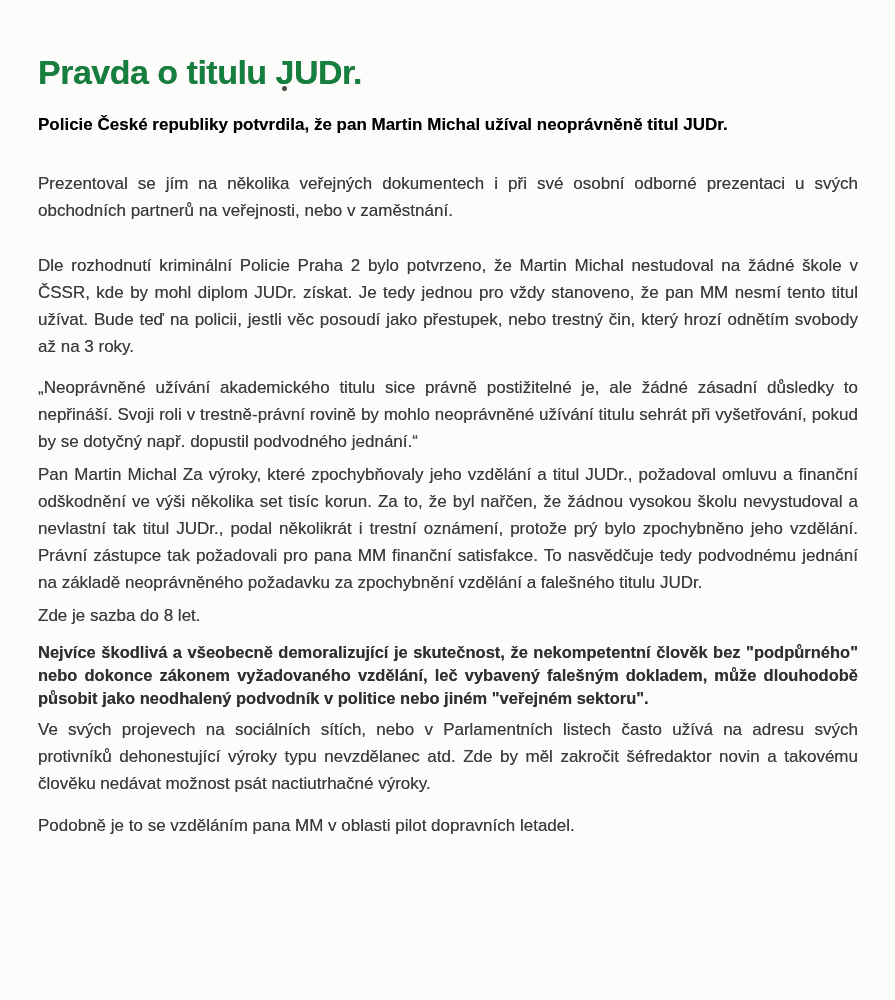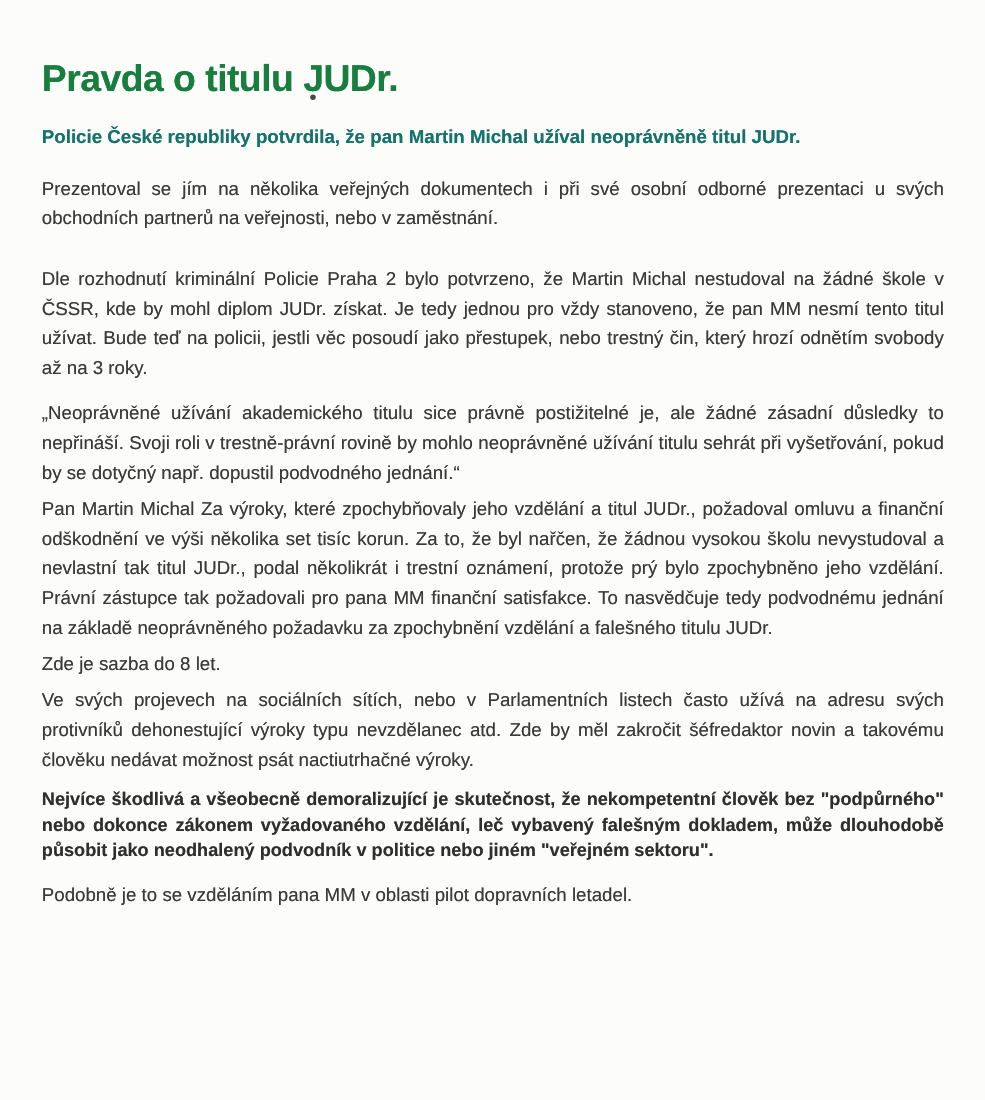--- a/index.html
+++ b/index.html
@@ -44,24 +44,24 @@
     margin: 0;
     font-size: 17px;
     line-height: 27px;
     color: #3a3a3a;
   }
   p.lead {
     margin-top: 24px;
     font-weight: bold;
     font-size: 17px;
     line-height: 22px;
-    color: #0f766e;
+    color: #000000;
   }
   p.justify { text-align: justify; }
-  p.m-intro        { margin-top: 22px; }
+  p.m-intro        { margin-top: 34px; }
   p.m-police       { margin-top: 28px; }
   h2.section-heading {
     margin: 12px 0 0 0;
     font-size: 22px;
     line-height: 28px;
     font-weight: bold;
     color: #333333;
   }
   h2.section-heading .underlined {
     text-decoration: underline;
@@ -99,20 +99,20 @@
   <p class="justify m-police">Dle rozhodnutí kriminální Policie Praha 2 bylo potvrzeno, že Martin Michal nestudoval na žádné škole v ČSSR, kde by mohl diplom JUDr. získat. Je tedy jednou pro vždy stanoveno, že pan MM  nesmí tento titul užívat. Bude teď na policii, jestli věc posoudí jako přestupek, nebo trestný čin, který hrozí odnětím svobody až na 3 roky.</p>
 
 
   <p class="justify m-quote">„Neoprávněné užívání akademického titulu sice právně postižitelné je, ale žádné zásadní důsledky to nepřináší. Svoji roli v trestně-právní rovině by mohlo neoprávněné užívání titulu sehrát při vyšetřování, pokud by se dotyčný např. dopustil podvodného jednání.“</p>
 
 
   <p class="justify m-compensation">Pan Martin Michal Za výroky, které zpochybňovaly jeho vzdělání a titul JUDr., požadoval omluvu a finanční odškodnění ve výši několika set tisíc korun. Za to, že byl nařčen, že žádnou vysokou školu nevystudoval a nevlastní tak titul JUDr., podal několikrát i trestní oznámení, protože prý bylo zpochybněno jeho vzdělání. Právní zástupce tak požadovali pro pana MM finanční satisfakce. To nasvědčuje tedy podvodnému jednání na základě neoprávněného požadavku za zpochybnění vzdělání a falešného titulu JUDr.</p>
 
   <p class="m-penalty">Zde je sazba do 8 let.</p>
 
+  <p class="justify bold-para">Nejvíce škodlivá a všeobecně demoralizující je skutečnost, že nekompetentní člověk bez "podpůrného" nebo dokonce zákonem vyžadovaného vzdělání, leč vybavený falešným dokladem, může dlouhodobě působit jako neodhalený podvodník v politice nebo jiném "veřejném sektoru".</p>
+
   <p class="justify m-social">Ve svých projevech na sociálních sítích, nebo v Parlamentních listech často užívá na adresu svých protivníků dehonestující výroky typu nevzdělanec atd. Zde by měl zakročit šéfredaktor novin a takovému člověku nedávat možnost psát nactiutrhačné výroky.</p>
-
-  <p class="justify bold-para">Nejvíce škodlivá a všeobecně demoralizující je skutečnost, že nekompetentní člověk bez "podpůrného" nebo dokonce zákonem vyžadovaného vzdělání, leč vybavený falešným dokladem, může dlouhodobě působit jako neodhalený podvodník v politice nebo jiném "veřejném sektoru".</p>
 
   <p class="m-pilot">Podobně je to se vzděláním pana MM v oblasti pilot dopravních letadel.</p>
 
 
 </div>
 
 </body></html>

